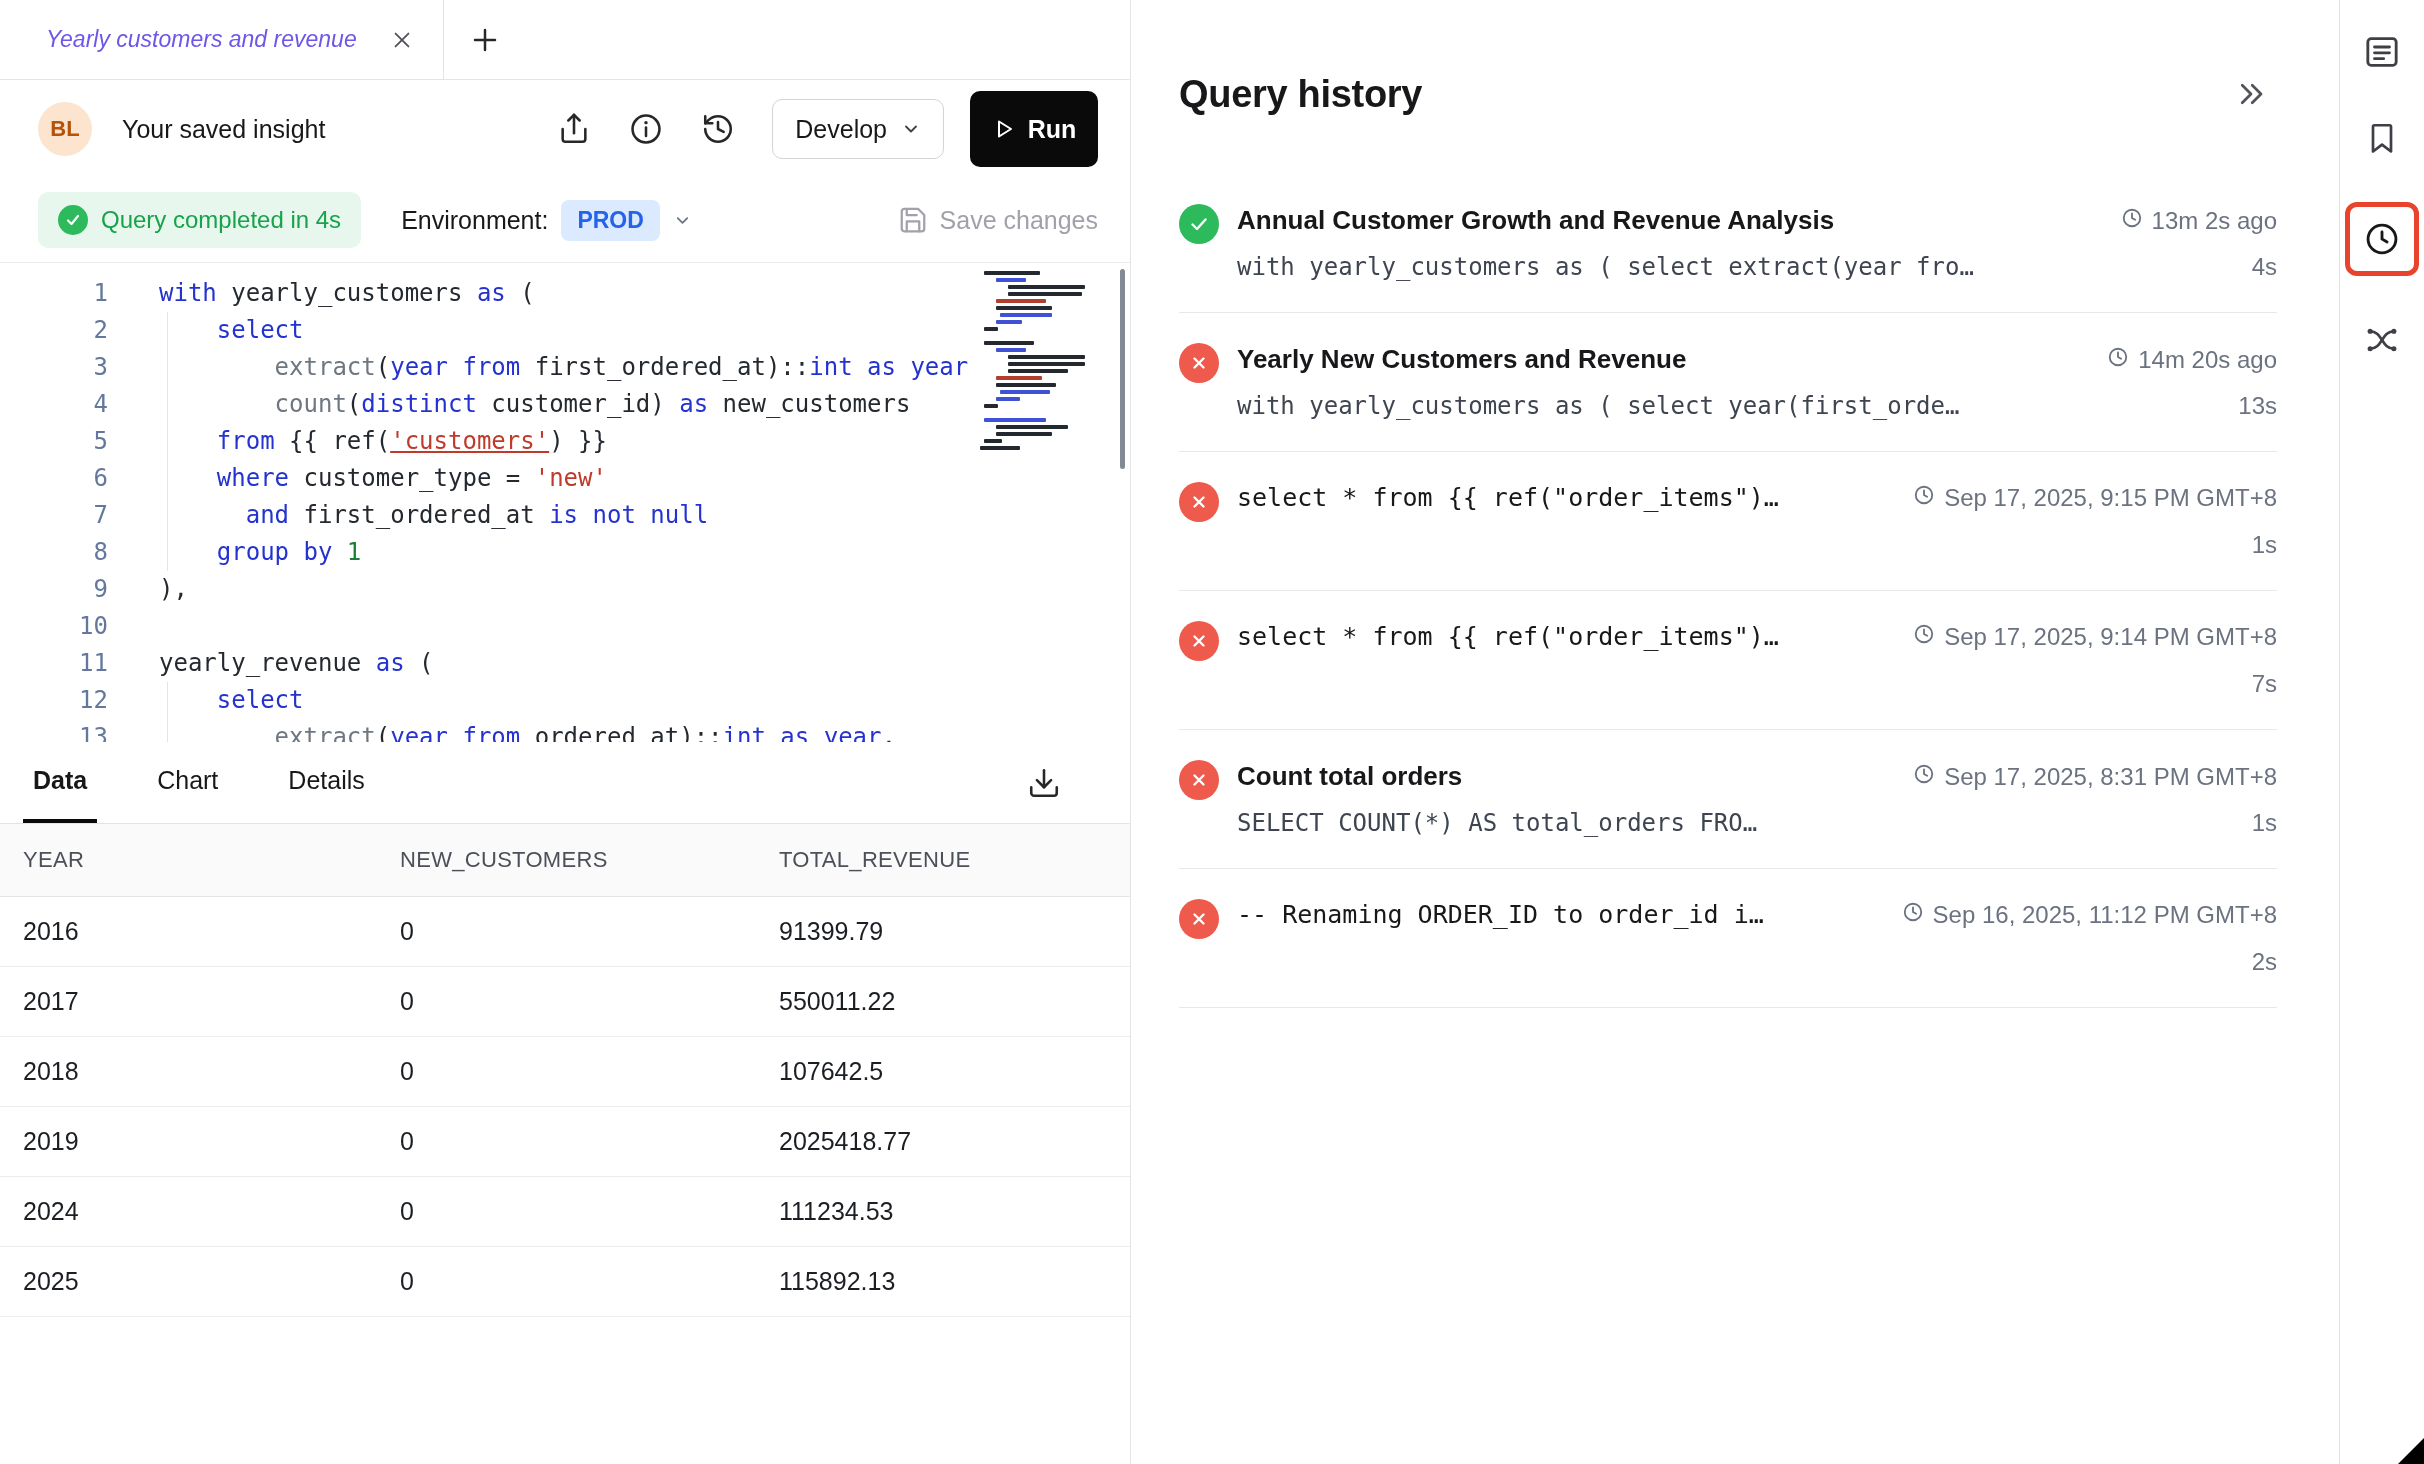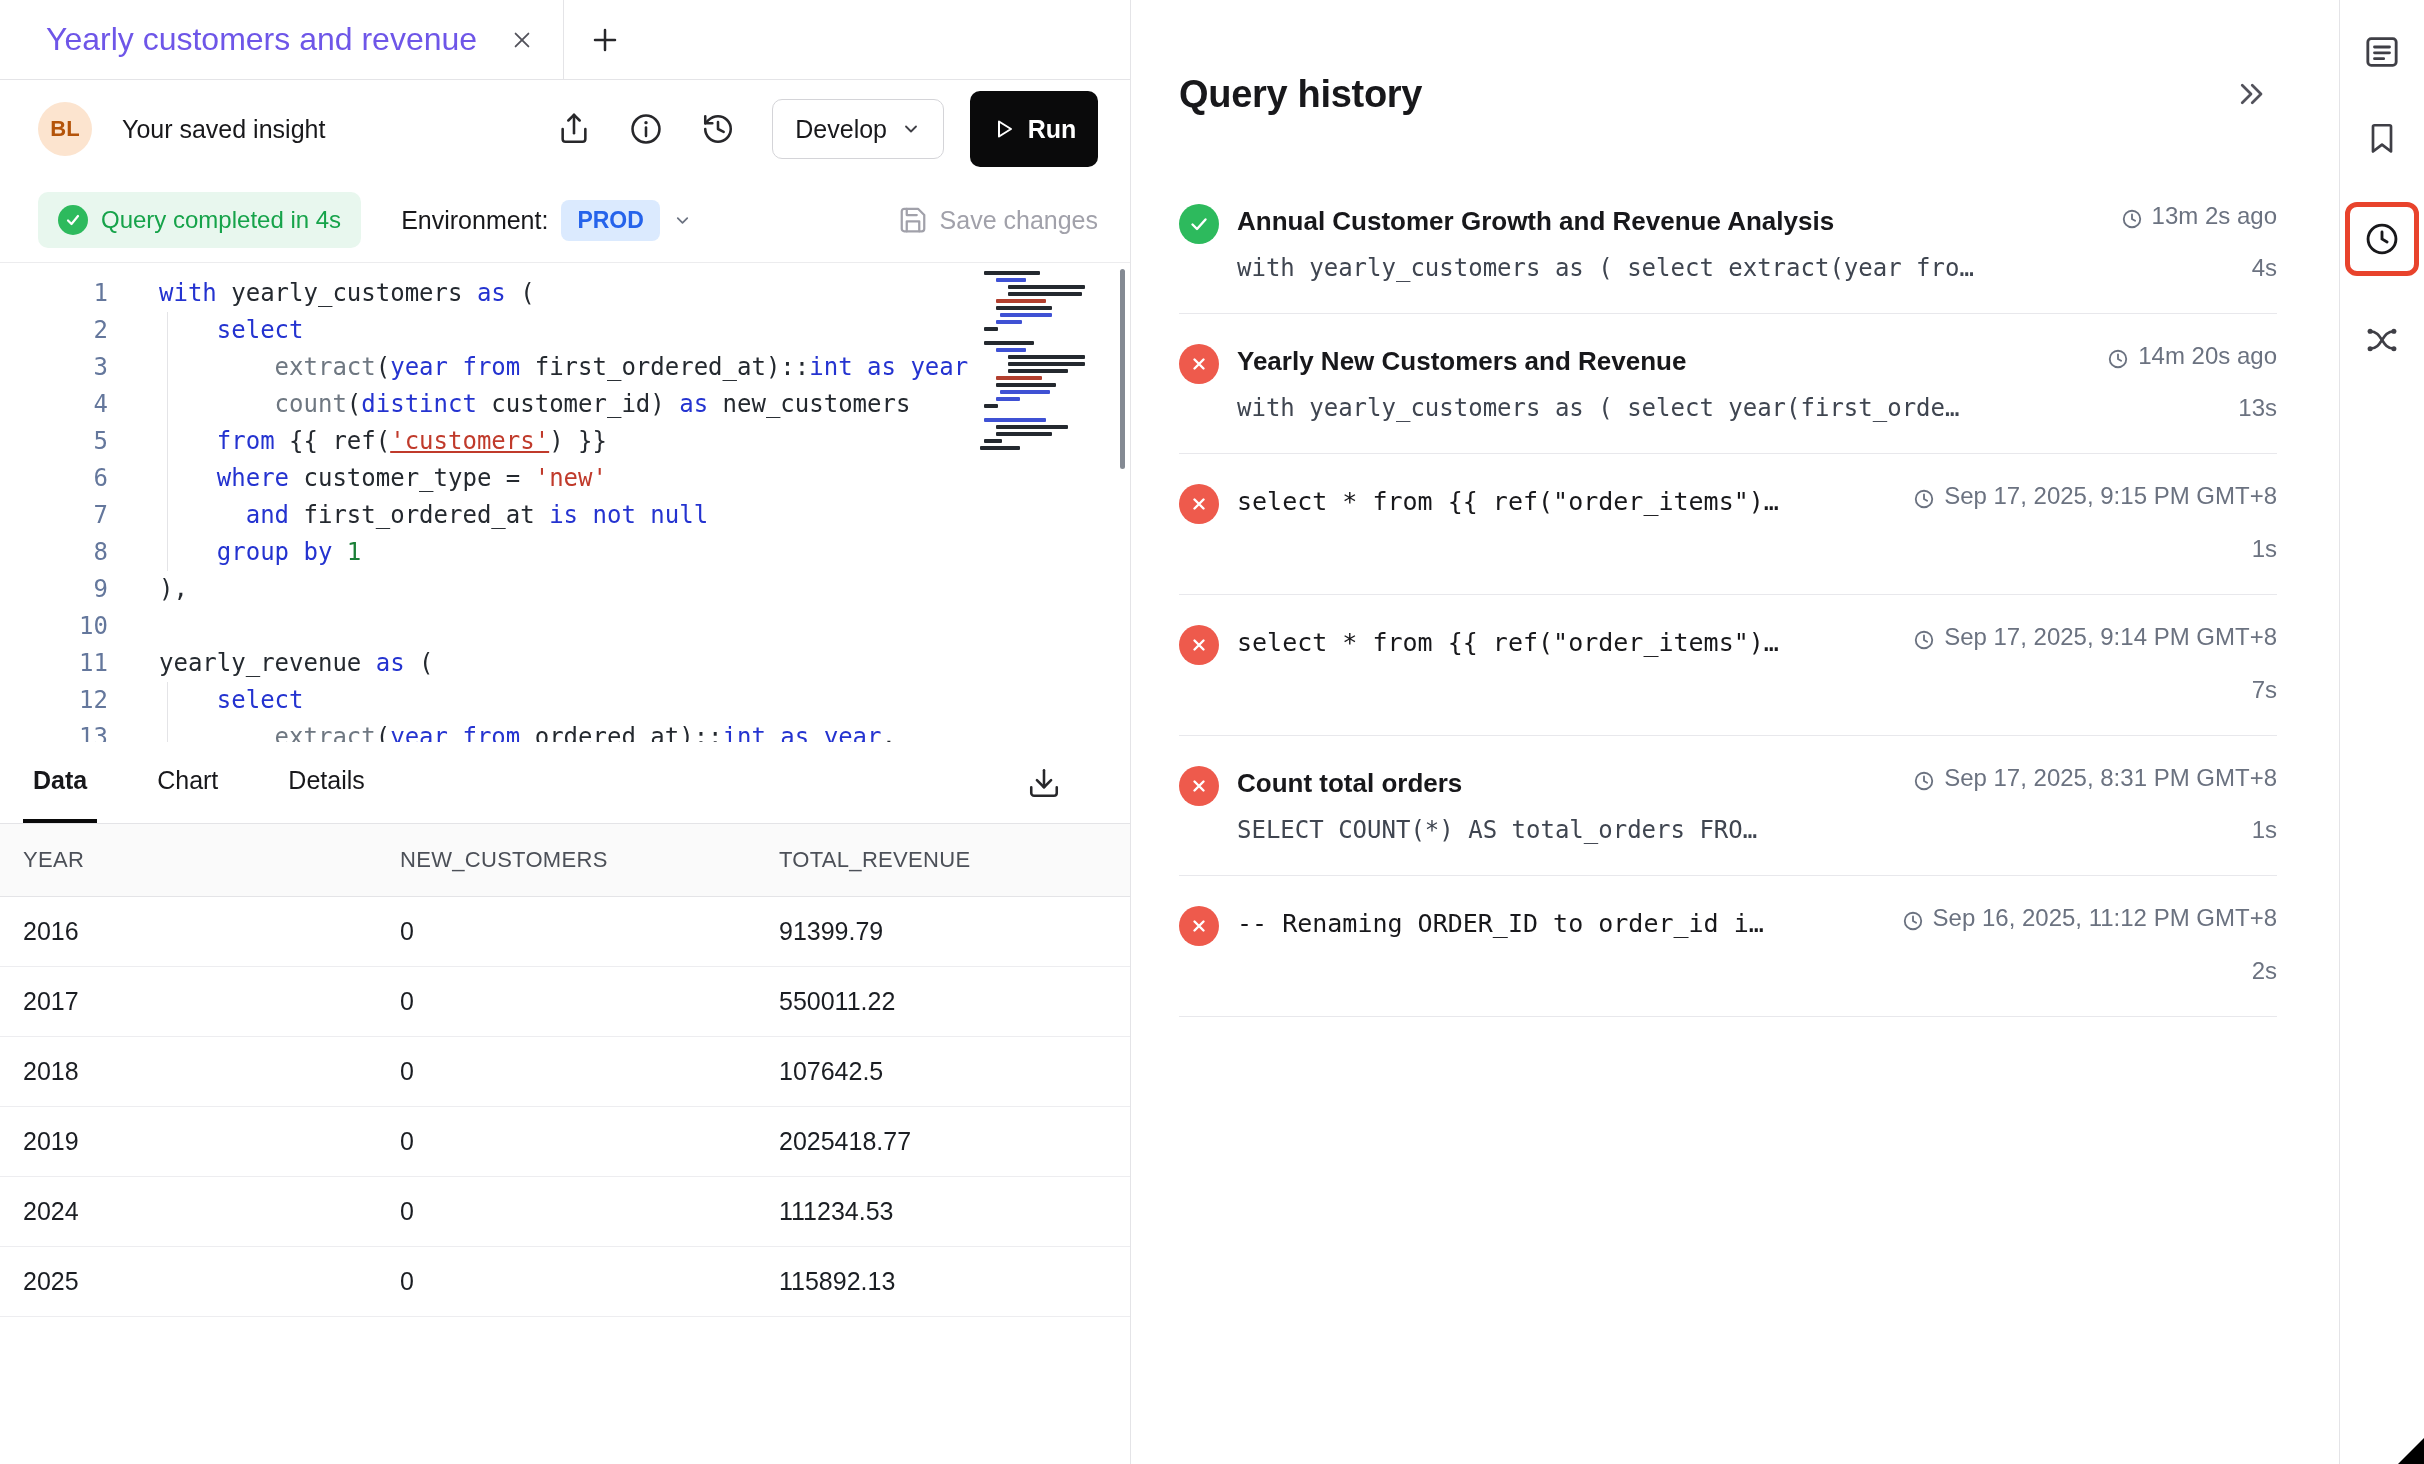--- a/index.html
+++ b/index.html
@@ -15,21 +15,21 @@
 
   
   .left-panel  { position:absolute; left:0; top:0; width:1131px; height:1464px; border-right:1px solid #e4e4e7; background:#fff; }
   .right-panel { position:absolute; left:1131px; top:16px; width:1208px; height:1464px; padding:52px 62px 0 48px; background:#fff; }
   .rail        { position:absolute; left:2339px; top:0; width:85px; height:1464px; border-left:1px solid #e4e4e7;
                  display:flex; flex-direction:column; align-items:center; padding-top:30px; gap:42px; background:#fff; }
 
   
   .tabbar { height:80px; border-bottom:1px solid #e4e4e7; display:flex; align-items:stretch; }
   .tab { display:flex; align-items:center; gap:34px; padding:0 30px 0 46px; border-right:1px solid #e4e4e7; }
-  .tab-label { color:var(--accent,#6e56e8); font-size:32px; }
+  .tab-label { color:var(--accent,#6e56e8); font-size:23px;font-style:italic; }
   .tab-add { display:flex; align-items:center; justify-content:center; padding:0 26px; }
 
   
   .header { height:98px; display:flex; align-items:center; padding:0 32px 0 38px; }
   .avatar { width:54px; height:54px; border-radius:50%; background:#fce4cf; color:#b45309;
             font-weight:bold; font-size:22px; display:flex; align-items:center; justify-content:center; flex:none; }
   .insight-title { font-size:25px; margin-left:30px; }
   .icon-btn { width:52px; height:52px; display:flex; align-items:center; justify-content:center; border-radius:8px; }
   .header .icon-btn { margin-left:20px; }
   .btn-develop { height:60px; margin-left:28px; padding:0 22px; border:1.5px solid #d4d4d8; border-radius:10px;
@@ -91,21 +91,21 @@
   .status-btn { width:195px; height:60px; border:1.5px solid #d4d4d8; border-radius:10px;
                 display:flex; align-items:center; gap:18px; padding:0 20px; font-size:25px; }
   .status-btn svg { margin-left:auto; }
   .h-item { display:flex; gap:18px; padding:28px 0; border-bottom:1px solid #e8e8ec; }
   .h-status { width:40px; height:40px; border-radius:50%; flex:none; margin-top:2px;
               display:flex; align-items:center; justify-content:center; }
   .h-main { flex:1; min-width:0; }
   .h-row { display:flex; align-items:baseline; justify-content:space-between; gap:24px; }
   .h-title { font-size:26px; font-weight:bold; line-height:36px; white-space:nowrap; overflow:hidden; }
   .h-title.mono-title { font-family:"DejaVu Sans Mono",monospace; font-weight:normal; font-size:25px; }
-  .h-time { display:flex; align-items:flex-end; gap:9px; color:#6b7280; font-size:24px; white-space:nowrap; }
+  .h-time { display:flex; align-items:flex-start; gap:9px; color:#6b7280; font-size:24px; white-space:nowrap; }
   .h-row2 { display:flex; align-items:baseline; justify-content:space-between; gap:24px; margin-top:12px; line-height:34px; }
   .h-snippet { font-family:"DejaVu Sans Mono",monospace; font-size:24px; color:#3f4550; white-space:nowrap; overflow:hidden; }
   .h-dur { color:#6b7280; font-size:24px; margin-left:auto; }
 
   
   .rail-btn { width:44px; height:44px; display:flex; align-items:center; justify-content:center; }
   .rail-highlight { border:5px solid var(--highlight,#e8432c); border-radius:12px; padding:10px; }
 
   .corner { position:absolute; right:0; bottom:0; width:0; height:0;
             border-top:26px solid transparent; border-right:26px solid #000; }

